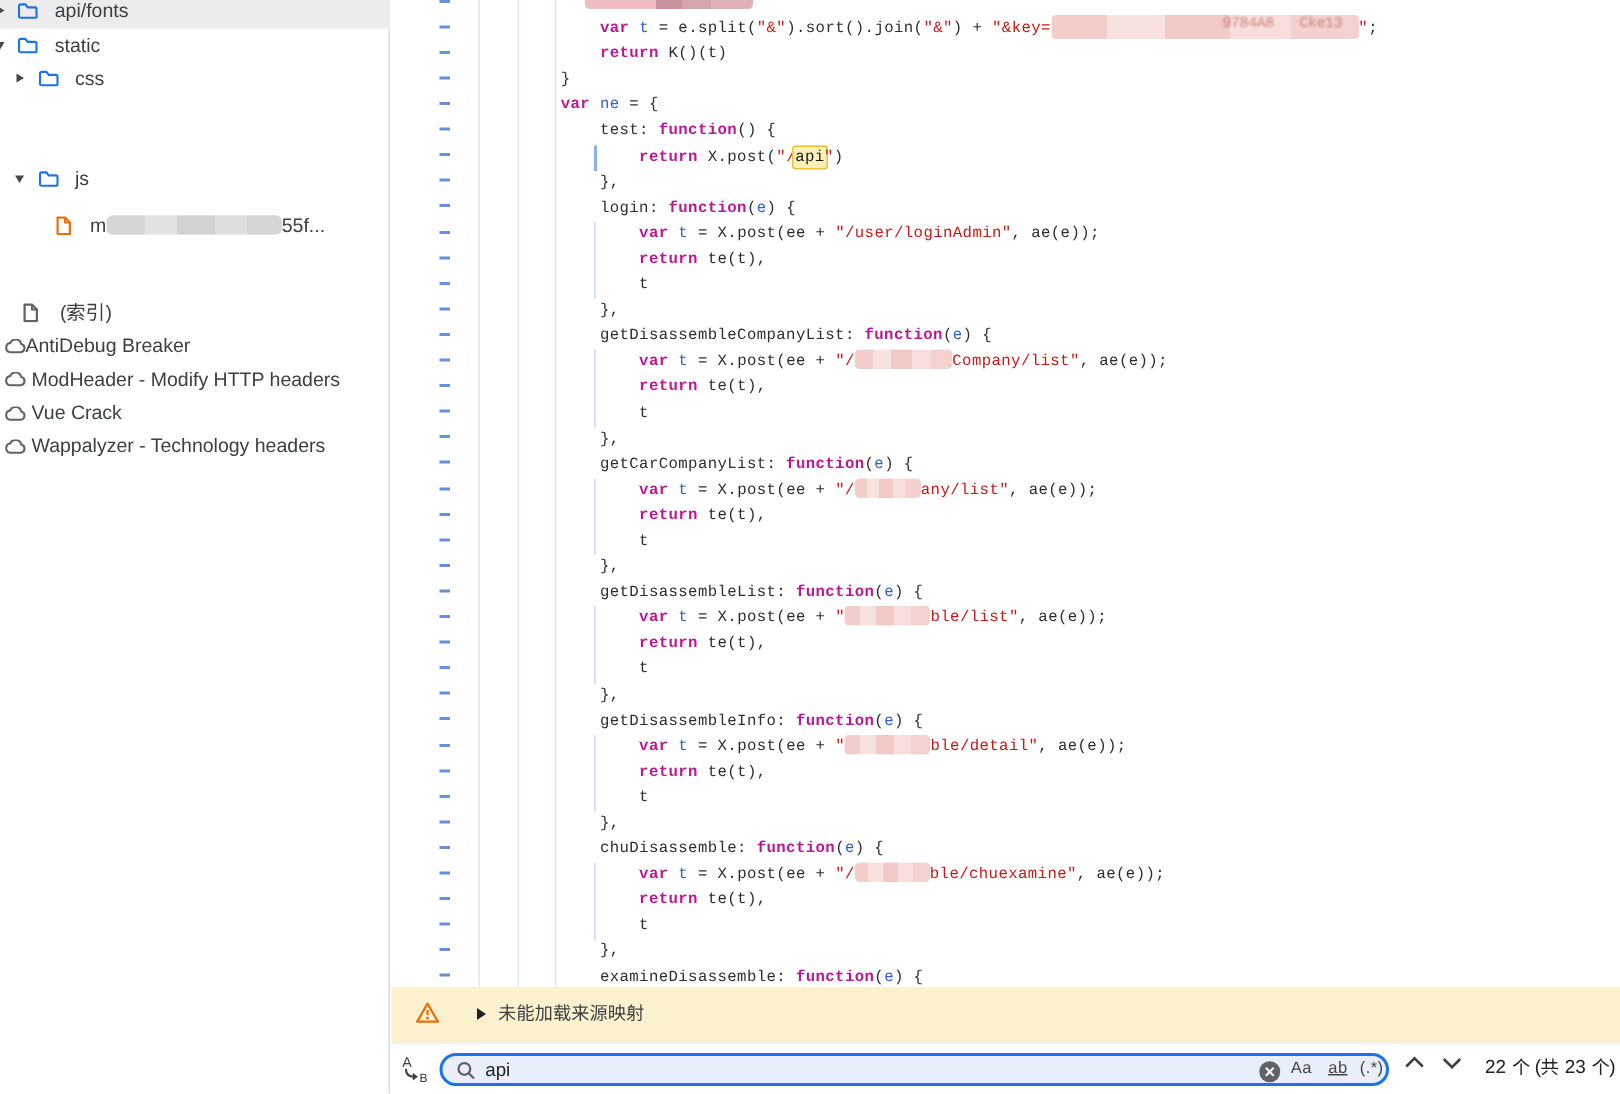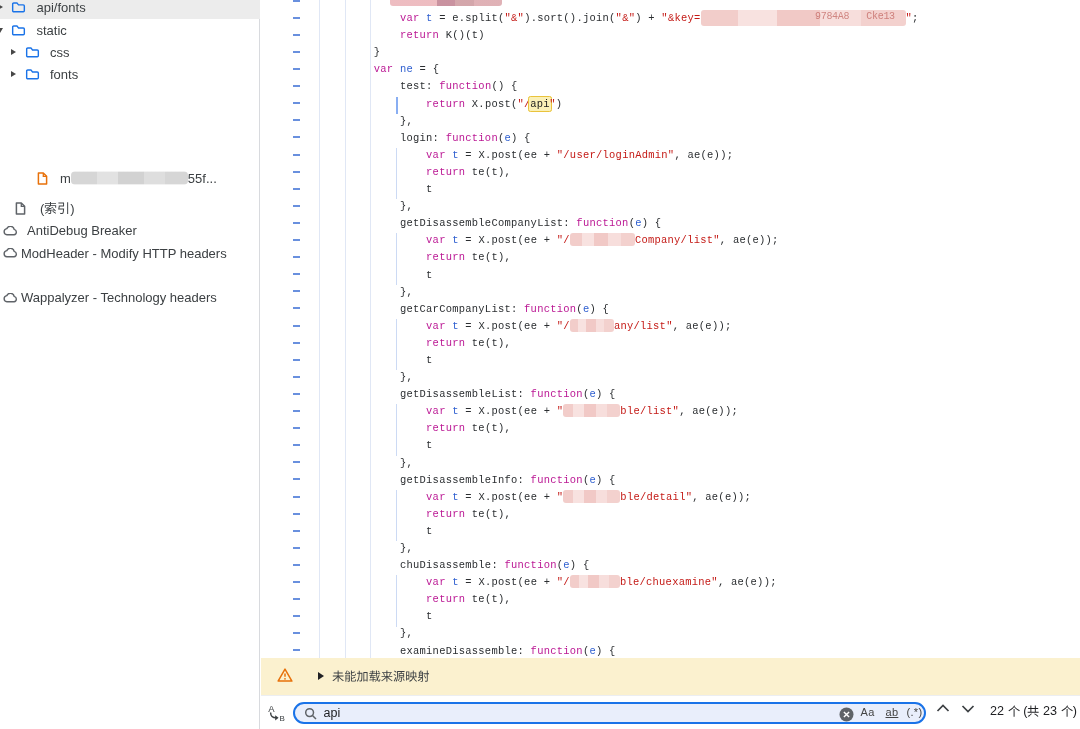--- a/index.html
+++ b/index.html
@@ -15,21 +15,21 @@
   border-left:3.8px solid transparent; border-right:3.8px solid transparent; }
 .gz { display:inline-block; height:13px; vertical-align:-2px; border-radius:4px;
   background:#dadada linear-gradient(90deg,#d6d6d6 0 22%,#e2e2e2 22% 40%,#d2d2d2 40% 62%,#dedede 62% 80%,#d6d6d6 80%); }
 #code { position:absolute; left:261px; top:0; width:819px; height:658px; background:#fff; }
 .gl { position:absolute; top:0; height:658px; width:1px; background:#e0e7f5; }
 .gs { position:absolute; left:134.6px; width:1px; background:#ccdaf4; }
 .ga { position:absolute; left:134.6px; width:2px; background:#89aef2; }
 .dash { position:absolute; left:32.3px; width:6.6px; height:2px; background:#6990de; }
 pre { position:absolute; left:112.8px; top:-8px; font-family:"Liberation Mono",monospace;
   font-size:10.45px; letter-spacing:0.27px; line-height:17.1px; color:#2b2e31; white-space:pre; }
-pre b { font-weight:normal; color:#bb1894; }
+pre b { font-weight:bold; color:#bb1894; }
 pre i { font-style:normal; color:#c41a16; }
 pre u { text-decoration:none; color:#2e5fd0; }
 .mz { display:inline-block; height:13px; vertical-align:-3px; border-radius:3px;
   background:#f6d9d7 linear-gradient(90deg,#f2cdca 0 18%,#f8e2e0 18% 37%,#f1c9c6 37% 58%,#f7dedc 58% 78%,#f3d1ce 78%); }
 .mz2 { height:16px; vertical-align:-4px; position:relative; top:1px; }
 .hl { background:#faf0b7; border:1.5px solid #eac33c; border-radius:2.5px; padding:1px 1.5px; margin:-2.5px -3px -1px -3px; color:#1a1a1a; }
 #sliver { position:absolute; left:390px; top:0; width:112px; height:5.5px; border-radius:0 0 3px 3px;
   background:linear-gradient(90deg,#e8a7ad 0 42%,#b76e80 42% 58%,#c5898f 58% 75%,#d5989e 75%); opacity:.75; }
 #m2txt { position:absolute; left:815px; top:11px; font-family:"Liberation Mono",monospace; font-size:10px;
   color:rgba(170,45,40,.5); filter:blur(.7px); letter-spacing:-0.3px; }
@@ -208,54 +208,60 @@
       </svg>
       <span class="tt" style="left:36.5px">static</span>
     </div>
     <div class="trow " style="top:41.0px">
       <span class="ar" style="left:10.5px;top:7.5px"></span>
       <svg class="ic" style="left:25px;top:5px" width="15" height="12.5" viewBox="0 0 18 15">
         <path d="M2 3.6 C2 2.9 2.55 2.3 3.25 2.3 H7.1 L9 4.7 H14.75 C15.45 4.7 16 5.25 16 5.95 V11.7 C16 12.4 15.45 12.95 14.75 12.95 H3.25 C2.55 12.95 2 12.4 2 11.7 Z" fill="none" stroke="#1a73e8" stroke-width="1.7"></path>
       </svg>
       <span class="tt" style="left:50px">css</span>
     </div>
-    <div class="trow " style="top:63.3px">
-      <span class="ar" style="left:10.5px;top:7.5px"></span>
+    <div class="trow " style="top:107.8px">
+      <span class="ad" style="left:9.5px;top:9px"></span>
       <svg class="ic" style="left:25px;top:5px" width="15" height="12.5" viewBox="0 0 18 15">
         <path d="M2 3.6 C2 2.9 2.55 2.3 3.25 2.3 H7.1 L9 4.7 H14.75 C15.45 4.7 16 5.25 16 5.95 V11.7 C16 12.4 15.45 12.95 14.75 12.95 H3.25 C2.55 12.95 2 12.4 2 11.7 Z" fill="none" stroke="#1a73e8" stroke-width="1.7"></path>
       </svg>
-      <span class="tt" style="left:50px">fonts</span>
-    </div>
-    <div class="trow " style="top:167px">
+      <span class="tt" style="left:50px">js</span>
+    </div>
+    <div class="trow " style="top:139px">
       <svg class="ic" style="left:37px;top:4.5px" width="11" height="13" viewBox="0 0 11 13">
         <path d="M1.4 1 H6.3 L9.6 4.3 V12 H1.4 Z" fill="none" stroke="#e8710a" stroke-width="1.5" stroke-linejoin="round"></path>
         <path d="M6.3 1 V4.3 H9.6" fill="none" stroke="#e8710a" stroke-width="1.3"></path>
       </svg>
       <span class="tt" style="left:60px">m<span class="gz" style="width:117px"></span>55f...</span>
     </div>
     <div class="trow " style="top:197.1px">
       <svg class="ic" style="left:15px;top:4.5px" width="11" height="13" viewBox="0 0 11 13">
         <path d="M1.4 1 H6.3 L9.6 4.3 V12 H1.4 Z" fill="none" stroke="#5f6368" stroke-width="1.5" stroke-linejoin="round"></path>
         <path d="M6.3 1 V4.3 H9.6" fill="none" stroke="#5f6368" stroke-width="1.3"></path>
       </svg>
       <span class="tt" style="left:40px">(<svg style="vertical-align:-2px" width="26.0" height="13.0" viewBox="0 0 2000 1000" fill="#3c4043">
           <path transform="translate(0 880) scale(1 -1)" d="M461 841H539V560H461ZM665 328 718 362Q754 333 793 298Q832 263 866 228Q901 194 922 166L864 126Q845 154 811 190Q778 225 740 262Q701 298 665 328ZM633 104 690 141Q731 120 778 92Q825 65 867 37Q910 9 938 -14L877 -58Q851 -35 810 -6Q769 22 723 52Q676 81 633 104ZM290 136 358 109Q327 78 286 46Q245 15 202 -13Q159 -40 119 -61Q113 -54 102 -44Q92 -35 81 -26Q70 -16 61 -11Q123 17 185 56Q247 96 290 136ZM76 752H923V686H76ZM66 593H936V405H862V528H137V405H66ZM122 153Q121 160 117 172Q114 184 110 197Q106 210 102 219Q127 222 160 232Q193 242 237 260Q261 269 309 290Q358 311 420 341Q482 370 548 406Q614 442 673 480L727 434Q592 352 450 290Q308 227 169 183V180Q169 180 162 178Q155 175 145 171Q136 167 129 162Q122 158 122 153ZM122 153 121 200 168 224 793 258Q795 245 799 229Q802 214 806 205Q657 196 550 189Q444 182 371 177Q299 172 253 169Q208 166 182 163Q156 160 143 158Q130 156 122 153ZM194 319Q193 326 189 338Q185 350 182 363Q178 376 174 385Q189 386 207 393Q225 400 246 411Q258 417 282 430Q305 443 335 461Q366 479 397 501Q429 523 456 546L510 505Q446 458 374 419Q303 380 232 352V349Q232 349 222 345Q213 340 203 333Q194 326 194 319ZM194 319 193 362 230 381 574 400Q571 388 567 373Q563 359 562 350Q468 345 405 340Q342 336 303 333Q264 330 242 328Q221 325 210 323Q200 322 194 319ZM479 217H552V8Q552 -22 543 -38Q535 -55 510 -63Q486 -72 448 -74Q410 -75 355 -75Q352 -59 344 -40Q336 -20 327 -6Q359 -7 385 -7Q412 -8 431 -7Q451 -7 458 -6Q471 -6 475 -2Q479 1 479 10Z"></path>
           <path transform="translate(1000 880) scale(1 -1)" d="M471 343H549Q549 343 548 336Q548 330 547 322Q547 314 546 308Q538 196 528 125Q519 55 507 16Q495 -24 478 -40Q462 -58 443 -64Q425 -71 398 -72Q374 -74 331 -74Q288 -73 239 -70Q238 -52 231 -31Q224 -9 212 7Q262 2 306 1Q351 0 369 0Q386 0 395 2Q405 4 413 11Q427 22 437 57Q447 92 455 159Q464 226 471 332ZM143 568H219Q212 520 203 465Q194 411 184 361Q175 311 166 273H88Q98 312 108 363Q118 414 128 467Q137 521 143 568ZM782 830H857V-80H782ZM145 343H486V273H135ZM180 568H469V728H107V798H543V498H180Z"></path>
         </svg>)</span>
     </div>
     <div class="trow " style="top:219.3px">
       <svg class="ic" style="left:2.5px;top:6.5px" width="15" height="10" viewBox="0 0 15 10">
         <path d="M3.9 8.8 A3.1 3.1 0 0 1 3.8 2.65 A3.9 3.9 0 0 1 11.2 3.4 A2.75 2.75 0 0 1 11 8.8 Z" fill="none" stroke="#5f6368" stroke-width="1.4"></path>
       </svg>
-      <span class="tt" style="left:27px">AntiDebug Breaker</span>
+      <span class="tt" style="left:17px">AntiDebug Breaker</span>
     </div>
     <div class="trow " style="top:241.7px">
       <svg class="ic" style="left:2.5px;top:6.5px" width="15" height="10" viewBox="0 0 15 10">
         <path d="M3.9 8.8 A3.1 3.1 0 0 1 3.8 2.65 A3.9 3.9 0 0 1 11.2 3.4 A2.75 2.75 0 0 1 11 8.8 Z" fill="none" stroke="#5f6368" stroke-width="1.4"></path>
       </svg>
       <span class="tt" style="left:21px">ModHeader - Modify HTTP headers</span>
+    </div>
+    <div class="trow " style="top:264.0px">
+      <svg class="ic" style="left:2.5px;top:6.5px" width="15" height="10" viewBox="0 0 15 10">
+        <path d="M3.9 8.8 A3.1 3.1 0 0 1 3.8 2.65 A3.9 3.9 0 0 1 11.2 3.4 A2.75 2.75 0 0 1 11 8.8 Z" fill="none" stroke="#5f6368" stroke-width="1.4"></path>
+      </svg>
+      <span class="tt" style="left:21px">Vue Crack</span>
     </div>
     <div class="trow " style="top:286.3px">
       <svg class="ic" style="left:2.5px;top:6.5px" width="15" height="10" viewBox="0 0 15 10">
         <path d="M3.9 8.8 A3.1 3.1 0 0 1 3.8 2.65 A3.9 3.9 0 0 1 11.2 3.4 A2.75 2.75 0 0 1 11 8.8 Z" fill="none" stroke="#5f6368" stroke-width="1.4"></path>
       </svg>
       <span class="tt" style="left:21px">Wappalyzer - Technology headers</span>
     </div>
   </div>
 </body></html>

